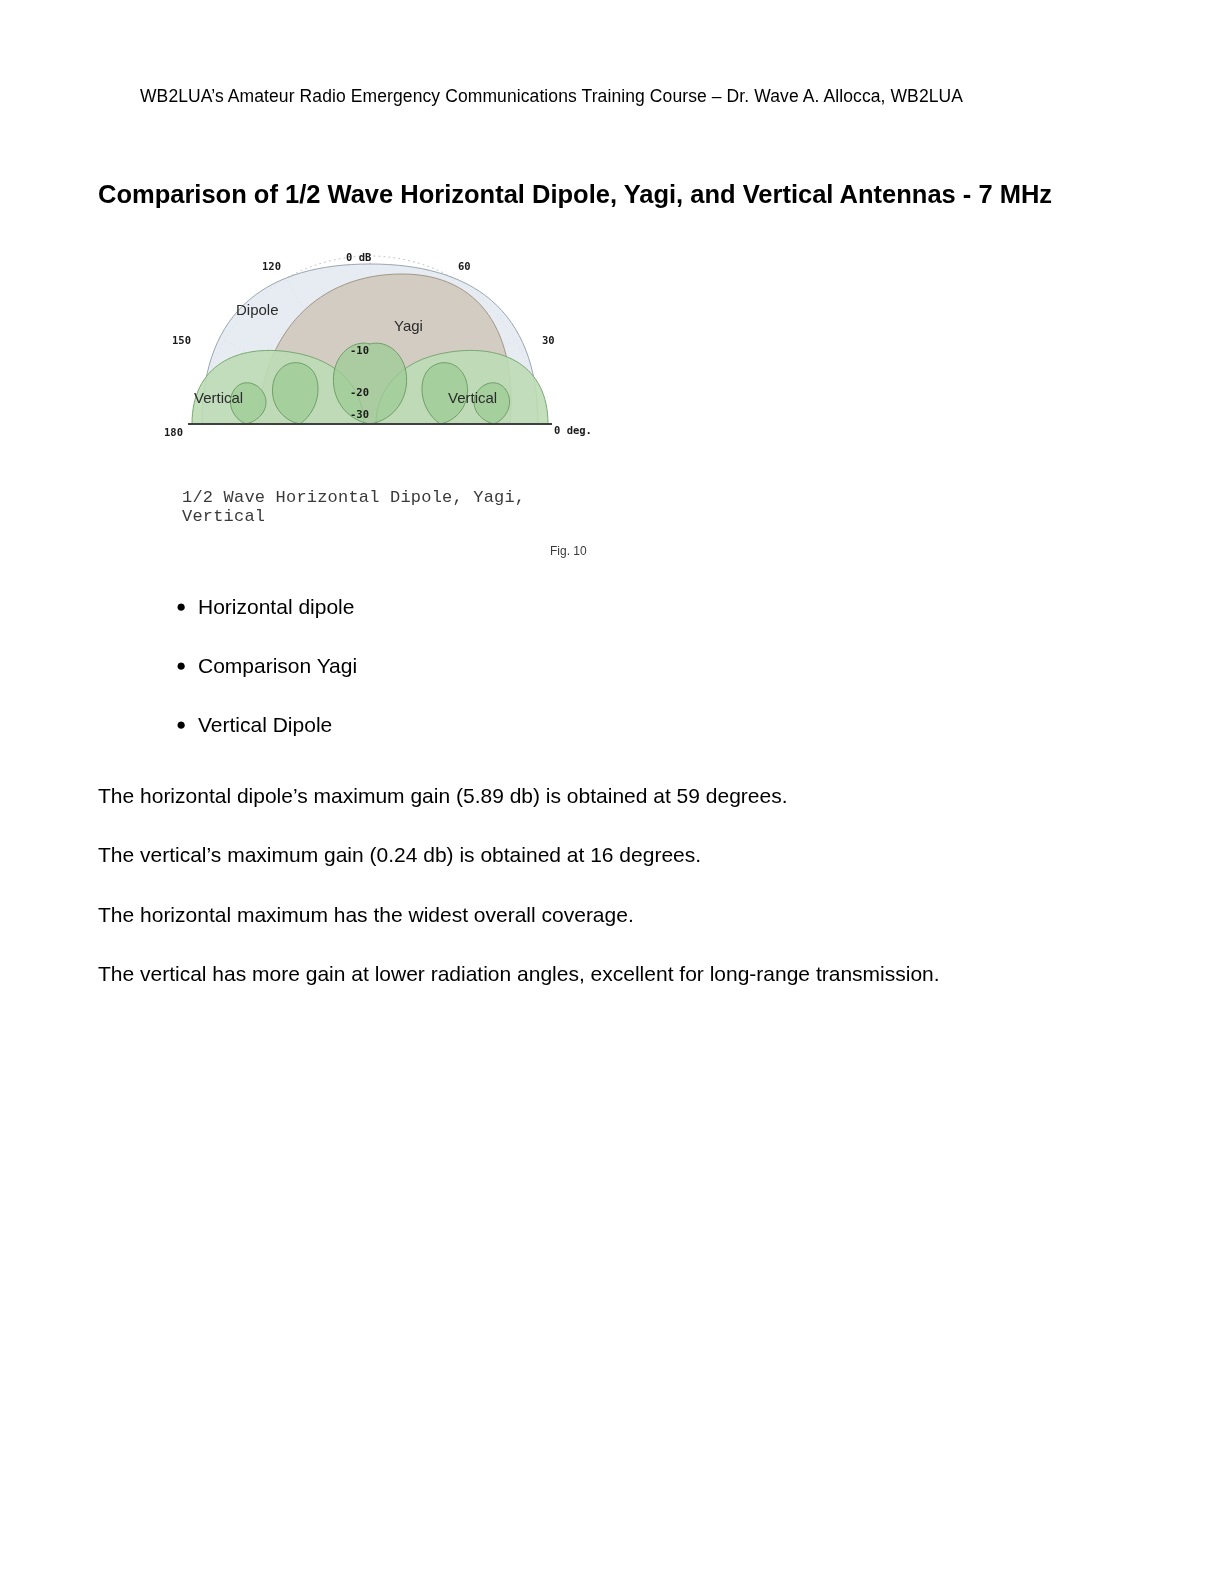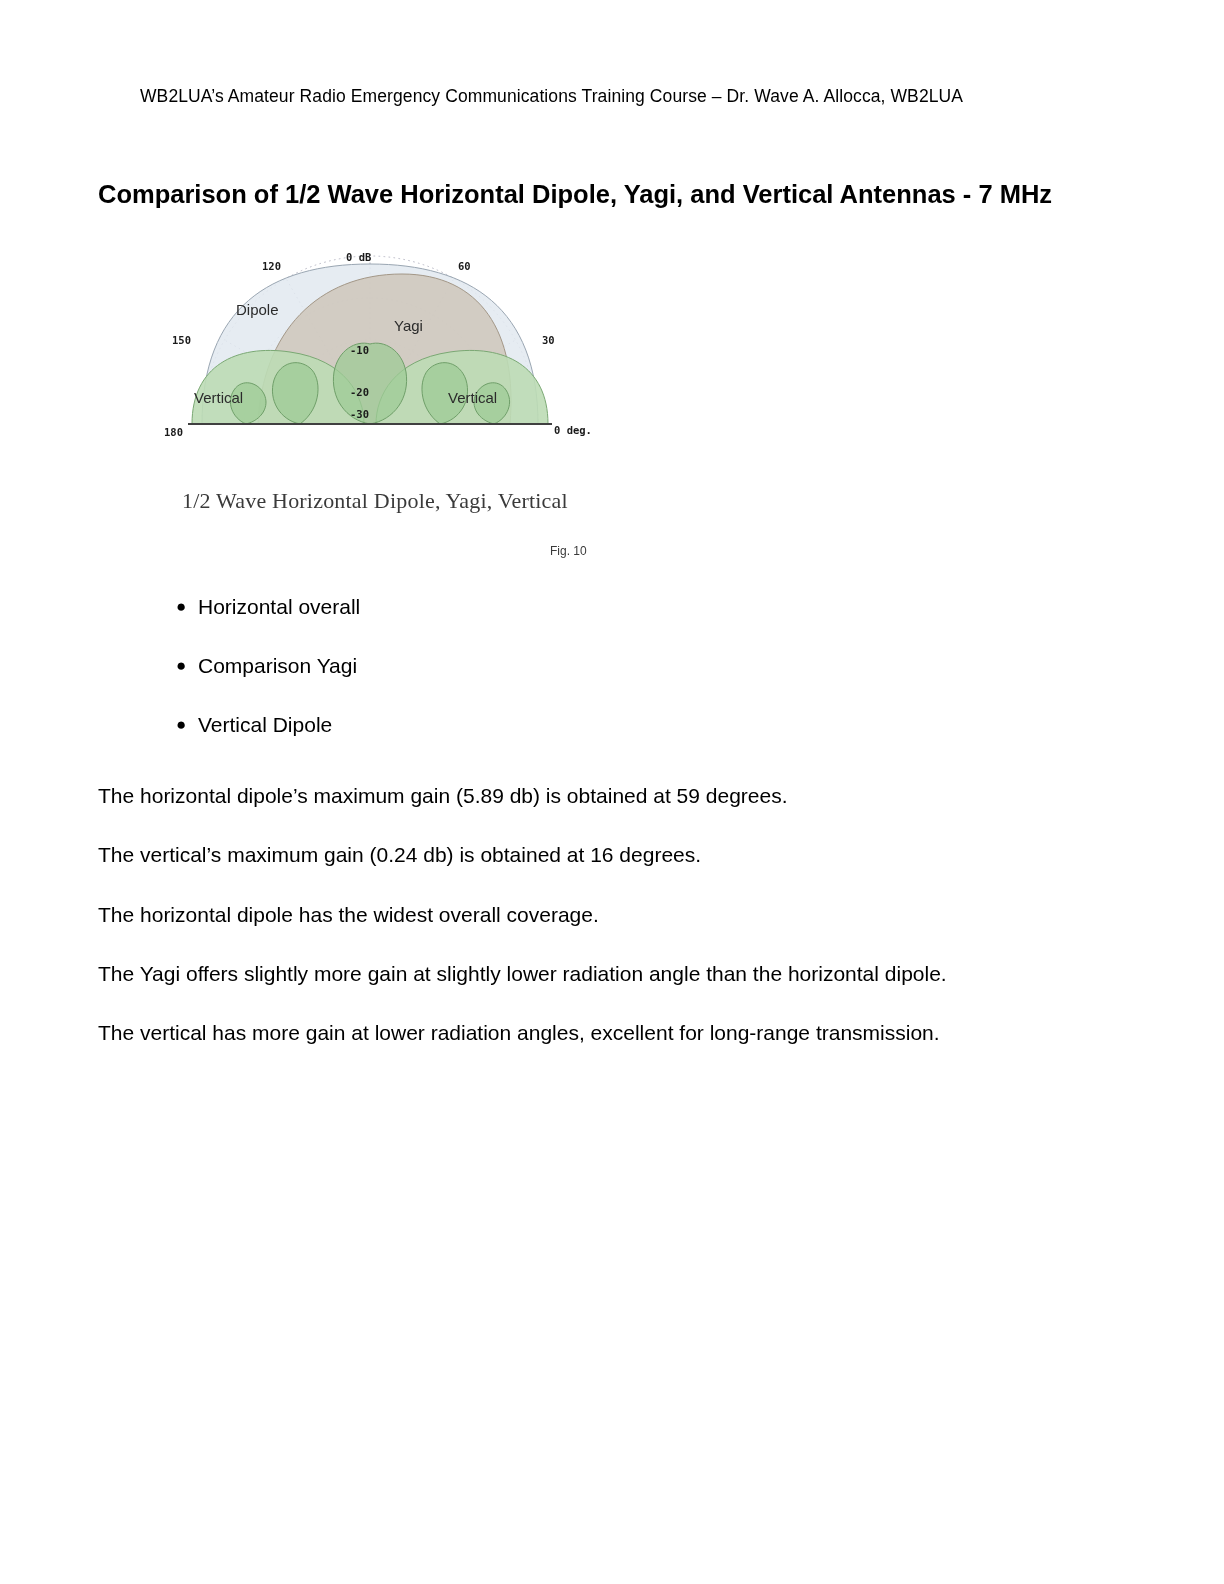--- a/index.html
+++ b/index.html
@@ -52,23 +52,23 @@
   .plot {
     position: absolute;
     left: 0; top: 0;
     width: 440px;
     height: 220px;
   }
   .fig-caption {
     position: absolute;
     left: 32px;
     top: 240px;
-    font-size: 22px;
+    font-size: 17px;
     color: #3a3a3a;
-    font-family: Liberation Serif, serif;
+    font-family: Liberation Mono, monospace;
     letter-spacing: 0.2px;
   }
   .fig-number {
     position: absolute;
     left: 366px;
     top: 296px;
     font-size: 12px;
     color: #3a3a3a;
     margin-left: 34px;
   }
@@ -182,32 +182,31 @@
         <text x="298" y="155">Vertical</text>
       </g>
     </svg>
 
     <div class="fig-caption">1/2 Wave Horizontal Dipole, Yagi, Vertical</div>
     <div class="fig-number">Fig. 10</div>
   </div>
 
   <div class="bullets">
     <div class="bullet-item">
-      <span class="bullet-dot">●</span><span>Horizontal overall</span>
+      <span class="bullet-dot">●</span><span>Horizontal dipole</span>
     </div>
     <div class="bullet-item">
       <span class="bullet-dot">●</span><span>Comparison Yagi</span>
     </div>
     <div class="bullet-item">
       <span class="bullet-dot">●</span><span>Vertical Dipole</span>
     </div>
   </div>
 
   <div class="paras">
     <p class="para">The horizontal dipole’s maximum gain (5.89 db) is obtained at 59 degrees.</p>
     <p class="para">The vertical’s maximum gain (0.24 db) is obtained at 16 degrees.</p>
-    <p class="para">The horizontal dipole has the widest overall coverage.</p>
-    <p class="para">The Yagi offers slightly more gain at slightly lower radiation angle than the horizontal dipole.</p>
+    <p class="para">The horizontal maximum has the widest overall coverage.</p>
     <p class="para">The vertical has more gain at lower radiation angles, excellent for long-range transmission.</p>
   </div>
 
 
 </div>
 
 </body></html>

